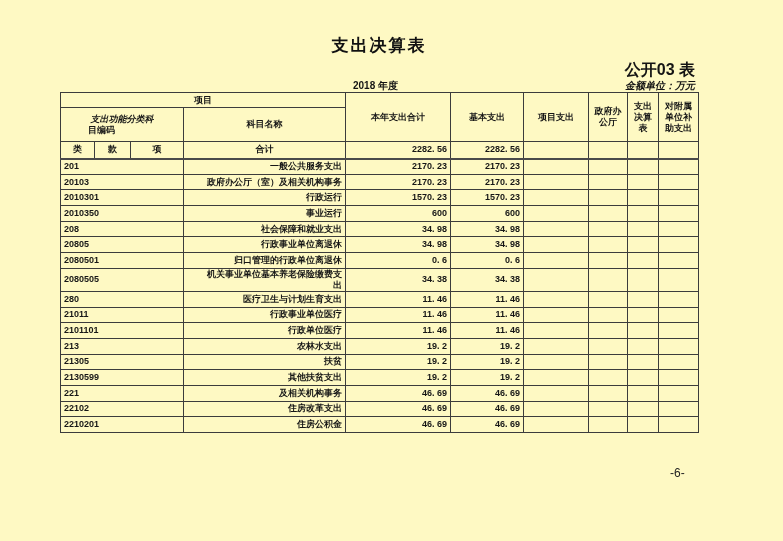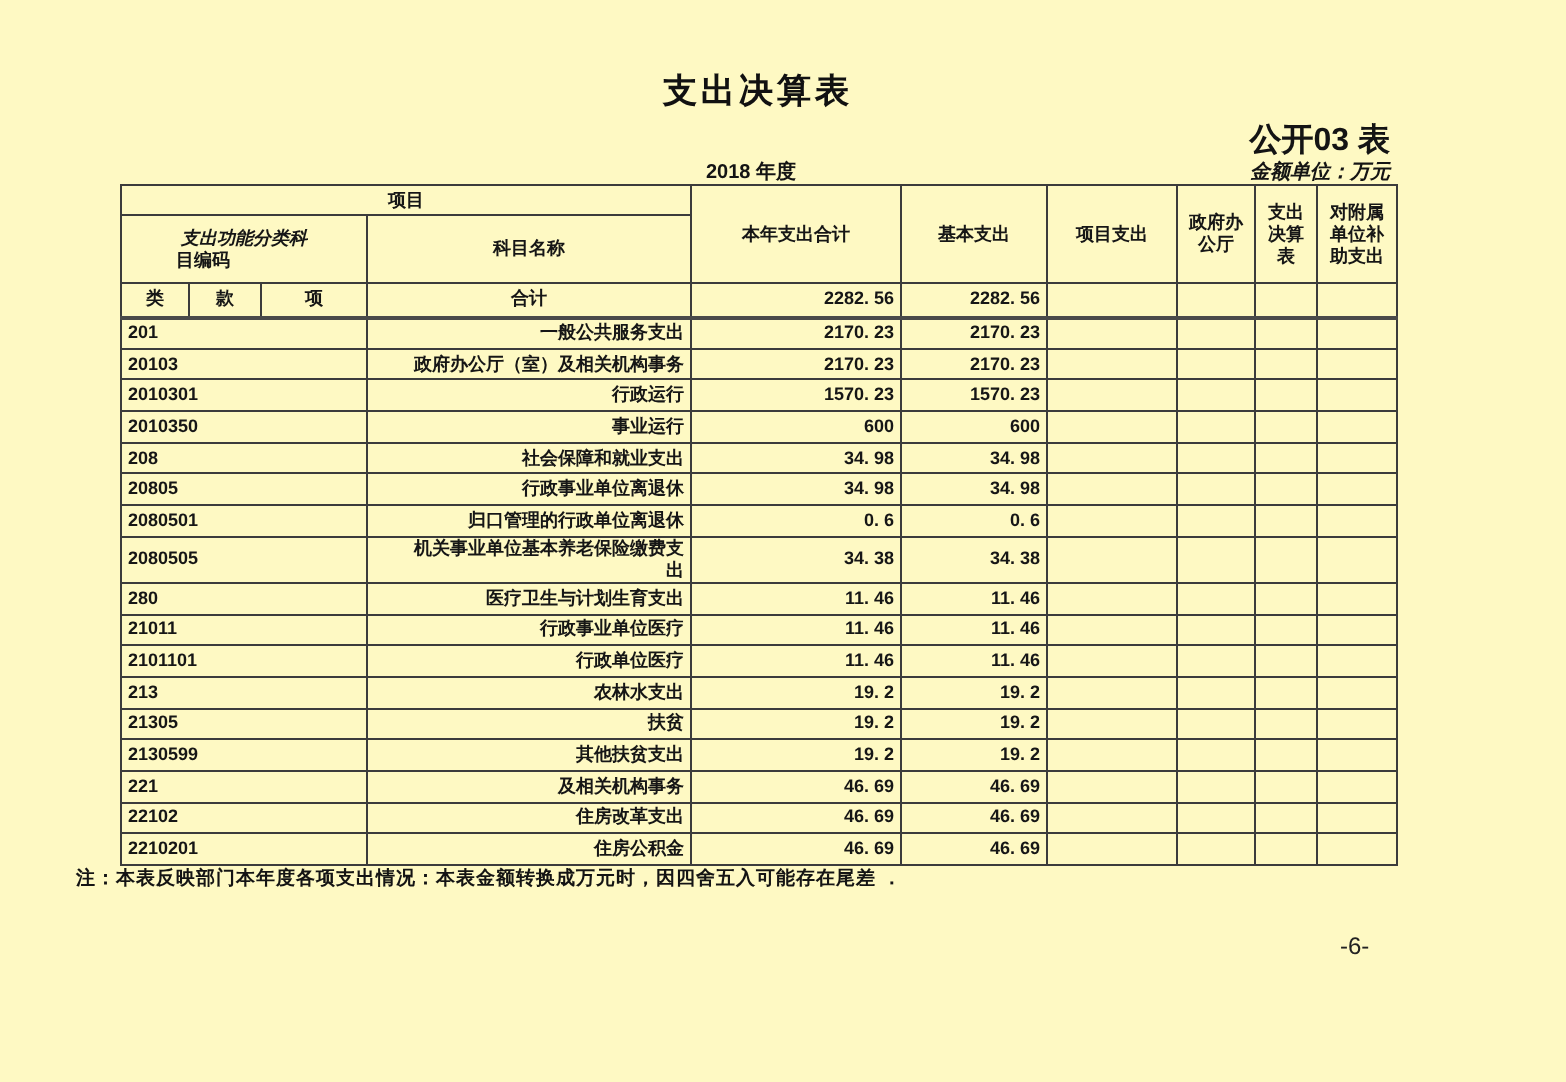--- a/index.html
+++ b/index.html
@@ -286,16 +286,15 @@
           <td class="num">46. 69</td>
           <td class="num">46. 69</td>
           <td class="num"></td>
           <td class="num"></td>
           <td class="num"></td>
           <td class="num"></td>
         </tr>
       </tbody>
   </table>
 
-  <div class="note">注：本表反映部门本年度各项支出情况：本表金额转换成万元时，因四舍五入可能存在尾差 ．</div>
   <div class="page-num">-6-</div>
 
 </div>
 
 </body></html>

